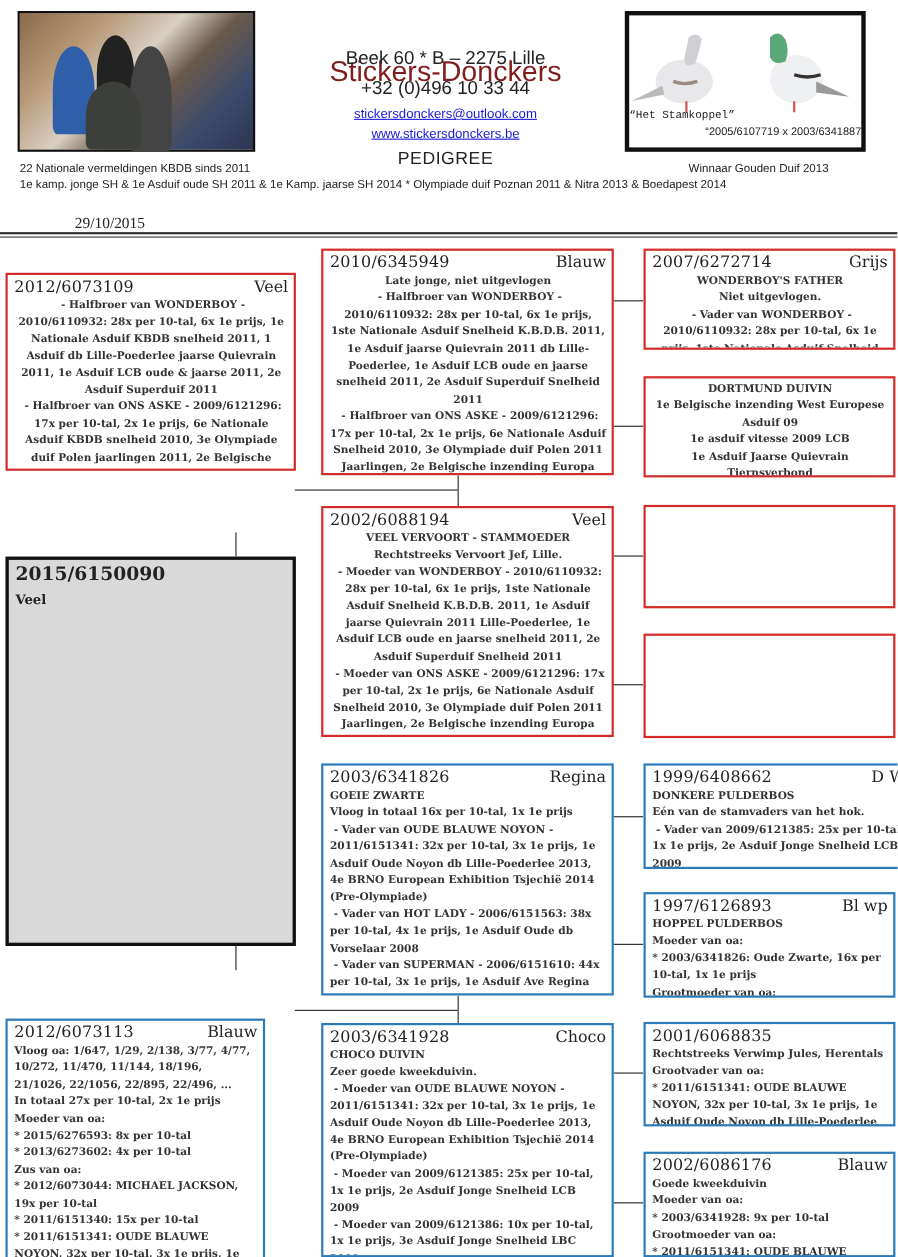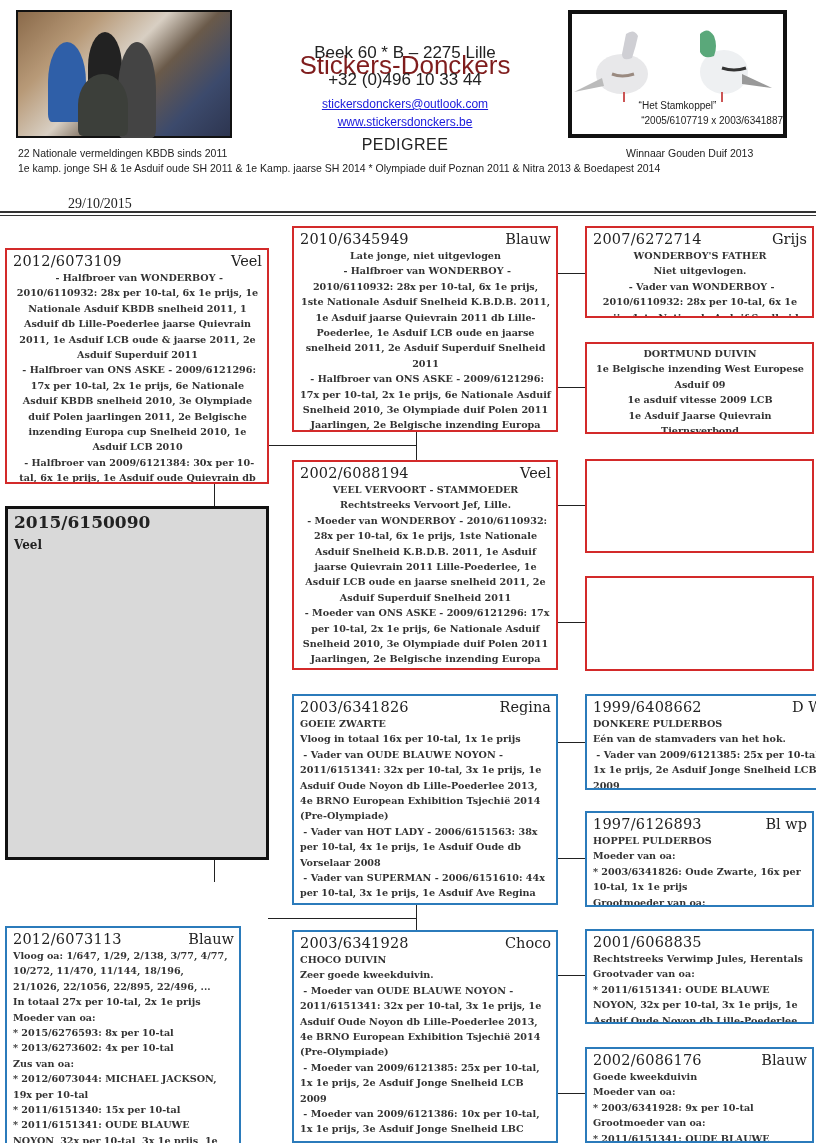--- a/index.html
+++ b/index.html
@@ -57,21 +57,21 @@
       <path d="M30 64 l-28 14 l30 -6 z" fill="#bbb"></path>
       <path d="M40 60 q10 4 22 0" stroke="#9a8a80" stroke-width="3" fill="none"></path>
       <line x1="52" y1="78" x2="52" y2="88" stroke="#c55" stroke-width="2"></line>
       <ellipse cx="152" cy="58" rx="24" ry="22" fill="#eef0f2"></ellipse>
       <path d="M128 20 q8 -8 14 2 q4 10 0 20 q-10 4 -14 -4 z" fill="#5aa87a"></path>
       <path d="M170 60 l30 14 l-30 -4 z" fill="#999"></path>
       <path d="M150 54 q12 4 24 0" stroke="#333" stroke-width="3" fill="none"></path>
       <line x1="150" y1="78" x2="150" y2="88" stroke="#c55" stroke-width="2"></line>
     </g>
   </svg>
-  <div style="position:absolute;left:0;right:0;top:86px;text-align:center;font-family:Liberation Sans, sans-serif;font-size:10px;color:#222;">“Het Stamkoppel”</div>
+  <div style="position:absolute;left:0;right:0;top:86px;font-family:Liberation Mono, monospace;font-size:10px;color:#222;">“Het Stamkoppel”</div>
   <div style="position:absolute;left:0;right:0;top:101px;text-align:right;font-family:'Liberation Sans',sans-serif;font-size:10px;color:#222;">“2005/6107719 x 2003/6341887</div>
 </div>
 
 <div class="abs tagline" style="left:18px;top:147px;">22 Nationale vermeldingen KBDB sinds 2011</div>
 <div class="abs tagline" style="left:626px;top:147px;">Winnaar Gouden Duif 2013</div>
 <div class="abs tagline" style="left:18px;top:162px;">1e kamp. jonge SH &amp; 1e Asduif oude SH 2011 &amp; 1e Kamp. jaarse SH 2014  *  Olympiade duif Poznan 2011 &amp; Nitra 2013 &amp; Boedapest 2014</div>
 
 <div class="abs date">29/10/2015</div>
 <div class="abs rule1"></div>
 <div class="abs rule2"></div>
@@ -89,21 +89,21 @@
 <div class="line" style="left:557px;top:742px;width:28px;height:1px;"></div>
 <div class="line" style="left:557px;top:858px;width:28px;height:1px;"></div>
 <div class="line" style="left:557px;top:975px;width:28px;height:1px;"></div>
 <div class="line" style="left:557px;top:1093px;width:28px;height:1px;"></div>
 
 <div class="abs subject">
   <div class="ring">2015/6150090</div>
   <div class="color">Veel</div>
 </div>
 
-<div class="card red" style="left:5px;top:248px;width:264px;height:236px;">
+<div class="card red" style="left:5px;top:248px;width:264px;height:180px;">
   <div class="head">
       <span class="ring">2012/6073109</span>
       <span>Veel</span>
     </div>
   <div class="body"> - Halfbroer van WONDERBOY - 2010/6110932: 28x per 10-tal, 6x 1e prijs, 1e Nationale Asduif KBDB snelheid 2011, 1 Asduif db Lille-Poederlee jaarse Quievrain 2011, 1e Asduif LCB oude &amp; jaarse 2011, 2e Asduif Superduif 2011
  - Halfbroer van ONS ASKE - 2009/6121296: 17x per 10-tal, 2x 1e prijs, 6e Nationale Asduif KBDB snelheid 2010, 3e Olympiade duif Polen jaarlingen 2011, 2e Belgische inzending Europa cup Snelheid 2010, 1e Asduif LCB 2010
  - Halfbroer van 2009/6121384: 30x per 10-tal, 6x 1e prijs, 1e Asduif oude Quievrain db Lille-Poederlee 2011
  - Vader van oa:</div>
 </div>
 

